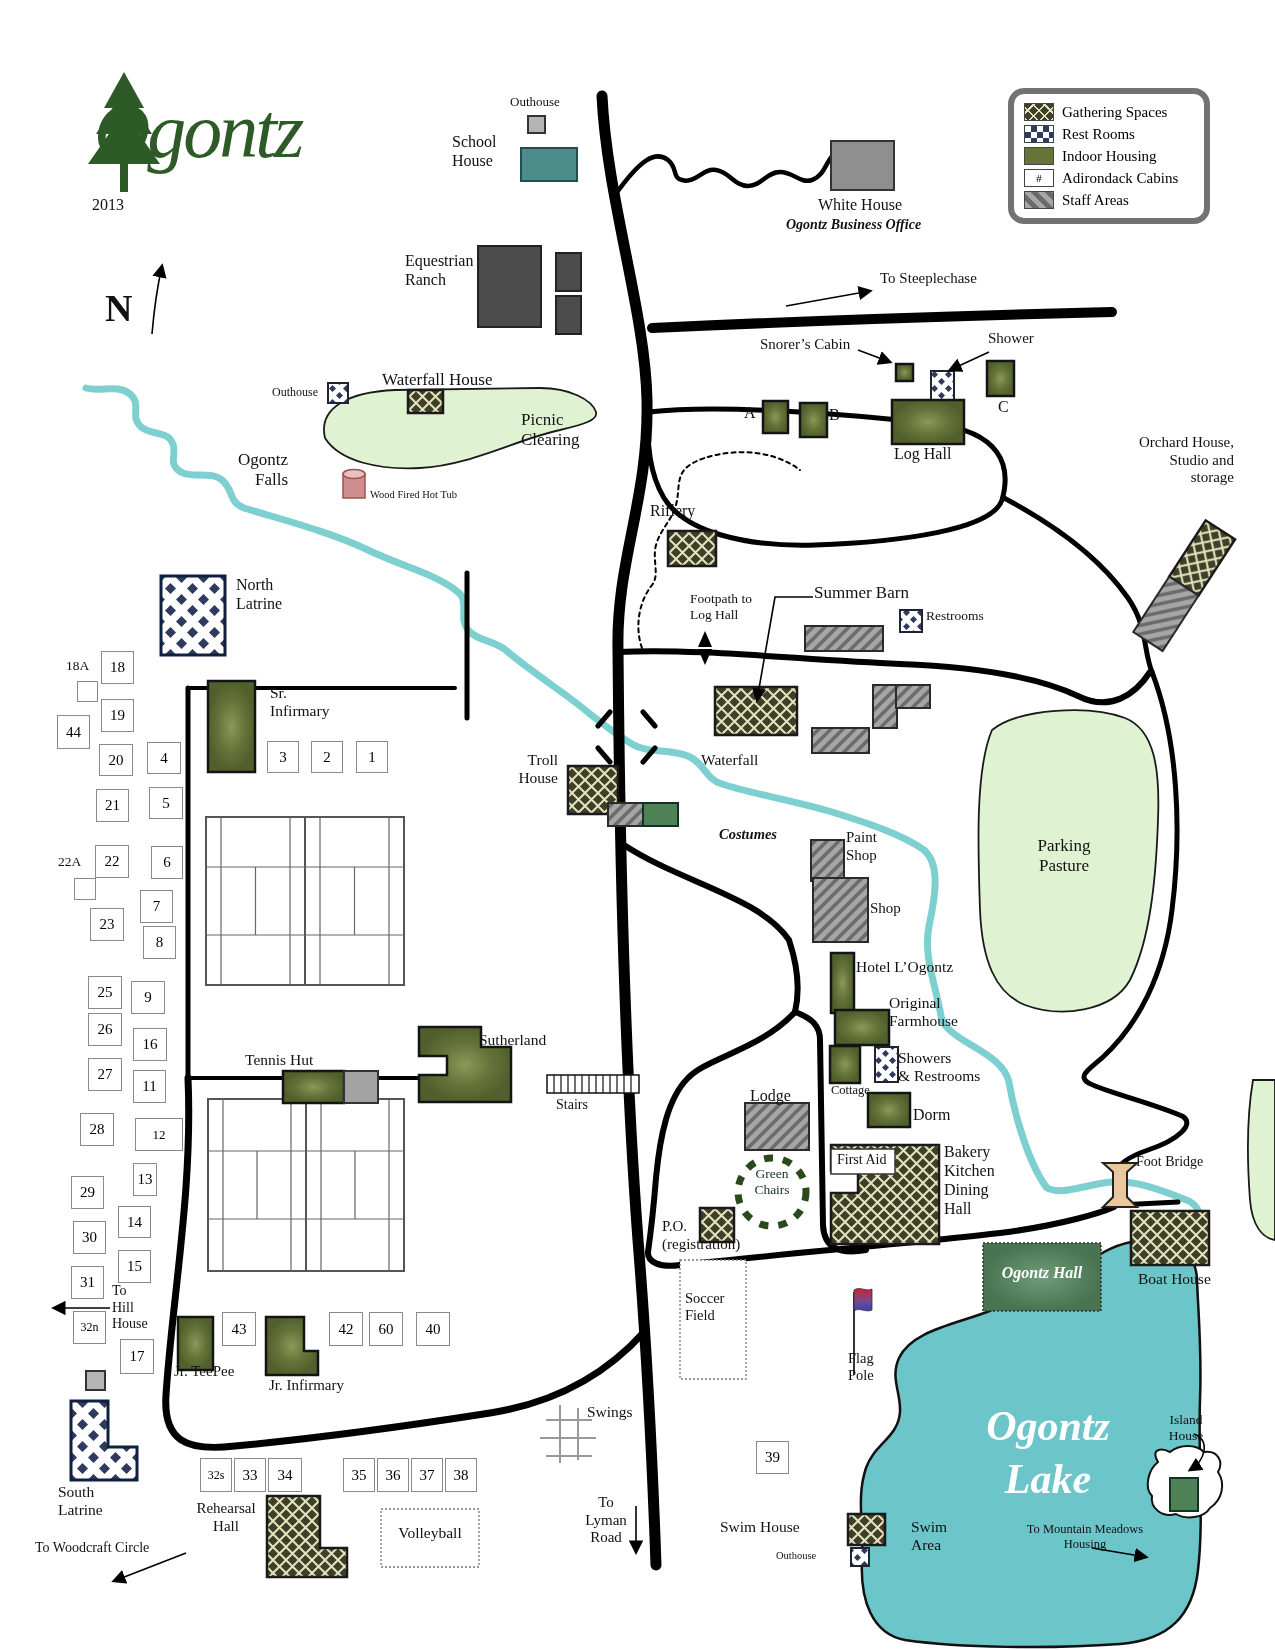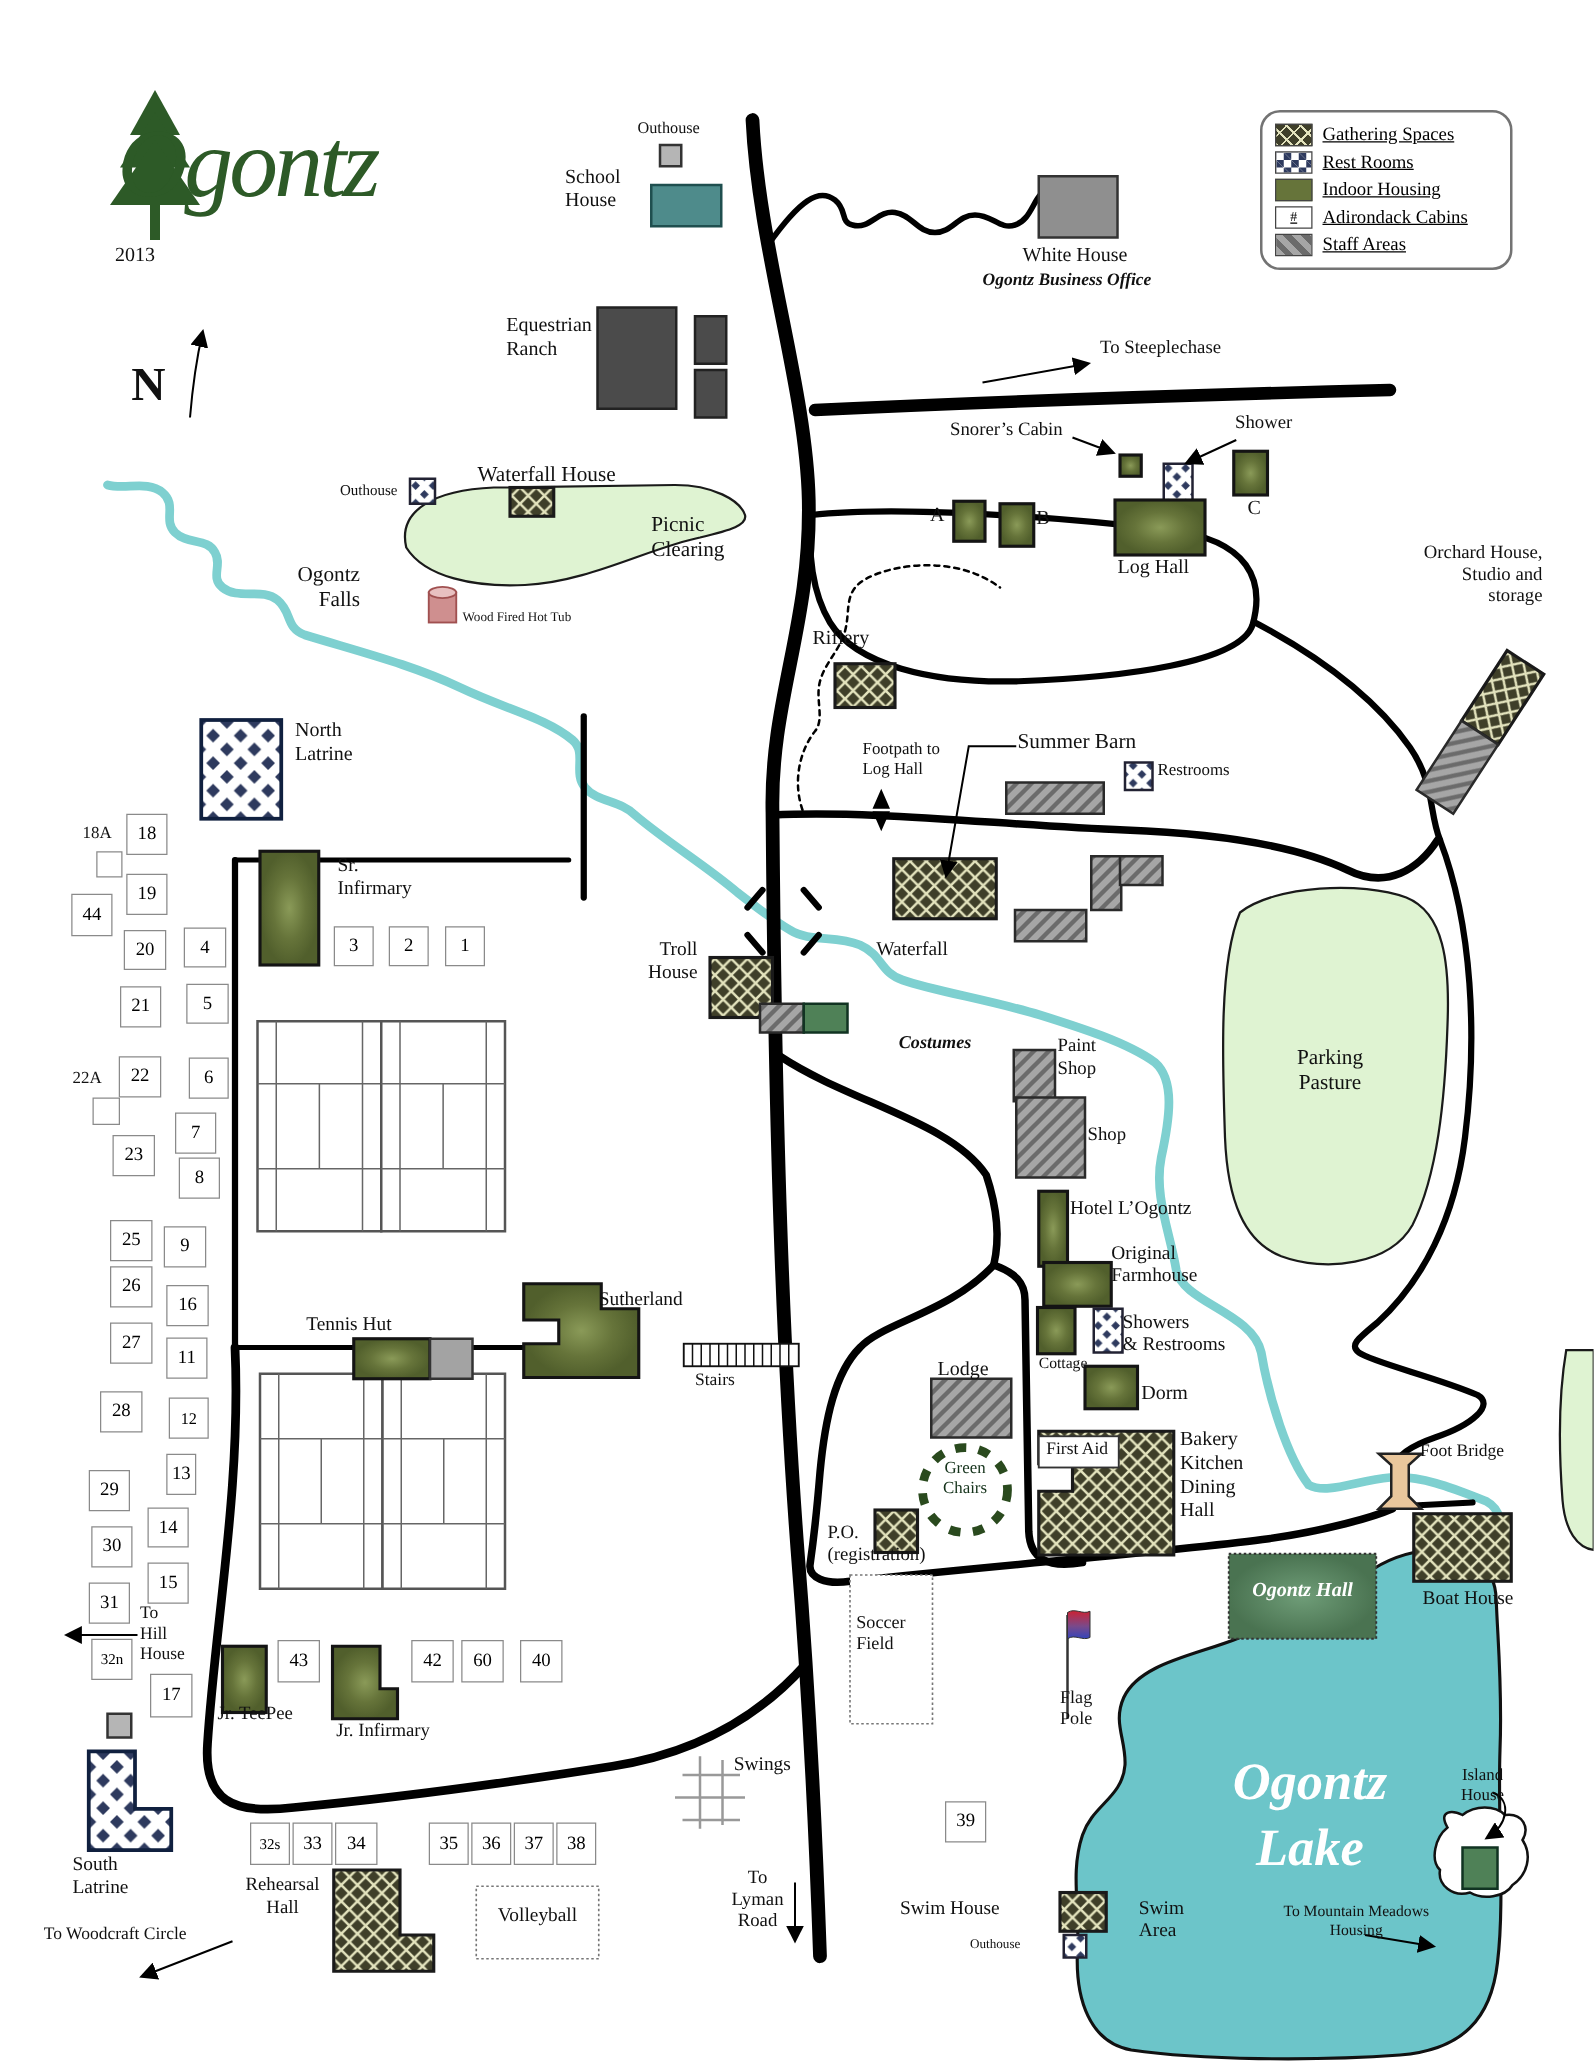--- a/index.html
+++ b/index.html
@@ -26,22 +26,22 @@
   .k-hallgreen{fill:url(#gradHall);stroke:#333;stroke-width:1.5;stroke-dasharray:2 2;}
   .k-whitebox{fill:#fff;stroke:#333;stroke-width:1.5;}
   .k-dashbox{fill:#fff;stroke:#777;stroke-width:1.3;stroke-dasharray:2 2;}
   .k-graycheck{fill:#a3a3a3;stroke:#333;stroke-width:2;}
   .lbl{position:absolute;white-space:pre-line;color:#111;line-height:1.18;
        font-family:"Liberation Serif","DejaVu Serif",serif;}
   .cabin{position:absolute;box-sizing:border-box;background:#fff;border:1.6px solid #8a8a8a;
          display:flex;align-items:center;justify-content:center;color:#000;
          font-family:"Liberation Serif","DejaVu Serif",serif;}
   #legend{position:absolute;left:1008px;top:88px;width:202px;box-sizing:border-box;
-          background:#fff;border:2px solid #737373;border-radius:16px;padding:9px 10px;
-          display:flex;flex-direction:column;gap:4px;text-decoration:underline;}
+          background:#fff;border:6px solid #737373;border-radius:16px;padding:9px 10px;
+          display:flex;flex-direction:column;gap:4px;}
   .legend-row{display:flex;align-items:center;gap:8px;}
   .legend-row span.txt{font-size:15px;color:#000;}
   .sw{width:30px;height:18px;border:1.5px solid #444;box-sizing:border-box;flex:0 0 auto;
       display:flex;align-items:center;justify-content:center;font-size:11px;color:#000;}
   .sw-gathering{background-color:#3f3f29;background-image:
     repeating-linear-gradient(45deg,#e3e3bd 0 1.5px,transparent 1.5px 8px),
     repeating-linear-gradient(-45deg,#e3e3bd 0 1.5px,transparent 1.5px 8px);}
   .sw-restroom{background-color:#fff;background-image:
     linear-gradient(45deg,#2e3a5e 25%,transparent 25%,transparent 75%,#2e3a5e 75%),
     linear-gradient(45deg,#2e3a5e 25%,transparent 25%,transparent 75%,#2e3a5e 75%);
@@ -397,21 +397,21 @@
       <div class="cabin" style="left: 140px; top: 890px; width: 33px; height: 33px; font-size: 15px;">7</div>
       <div class="cabin" style="left: 90px; top: 908px; width: 34px; height: 33px; font-size: 15px;">23</div>
       <div class="cabin" style="left: 143px; top: 926px; width: 33px; height: 33px; font-size: 15px;">8</div>
       <div class="cabin" style="left: 88px; top: 976px; width: 34px; height: 33px; font-size: 15px;">25</div>
       <div class="cabin" style="left: 131px; top: 981px; width: 34px; height: 33px; font-size: 15px;">9</div>
       <div class="cabin" style="left: 88px; top: 1013px; width: 34px; height: 33px; font-size: 15px;">26</div>
       <div class="cabin" style="left: 133px; top: 1028px; width: 34px; height: 33px; font-size: 15px;">16</div>
       <div class="cabin" style="left: 88px; top: 1058px; width: 34px; height: 33px; font-size: 15px;">27</div>
       <div class="cabin" style="left: 133px; top: 1070px; width: 33px; height: 33px; font-size: 15px;">11</div>
       <div class="cabin" style="left: 80px; top: 1113px; width: 34px; height: 33px; font-size: 15px;">28</div>
-      <div class="cabin" style="left: 135px; top: 1118px; width: 32px; height: 33px; font-size: 13px;">12</div>
+      <div class="cabin" style="left: 135px; top: 1118px; width: 48px; height: 33px; font-size: 13px;">12</div>
       <div class="cabin" style="left: 133px; top: 1163px; width: 24px; height: 33px; font-size: 15px;">13</div>
       <div class="cabin" style="left: 71px; top: 1176px; width: 33px; height: 33px; font-size: 15px;">29</div>
       <div class="cabin" style="left: 118px; top: 1206px; width: 33px; height: 32px; font-size: 15px;">14</div>
       <div class="cabin" style="left: 73px; top: 1221px; width: 33px; height: 33px; font-size: 15px;">30</div>
       <div class="cabin" style="left: 118px; top: 1250px; width: 33px; height: 33px; font-size: 15px;">15</div>
       <div class="cabin" style="left: 71px; top: 1266px; width: 33px; height: 33px; font-size: 15px;">31</div>
       <div class="cabin" style="left: 73px; top: 1311px; width: 33px; height: 33px; font-size: 12px;">32n</div>
       <div class="cabin" style="left: 120px; top: 1339px; width: 34px; height: 35px; font-size: 15px;">17</div>
       <div class="cabin" style="left: 222px; top: 1312px; width: 34px; height: 34px; font-size: 15px;">43</div>
       <div class="cabin" style="left: 329px; top: 1312px; width: 34px; height: 34px; font-size: 15px;">42</div>

